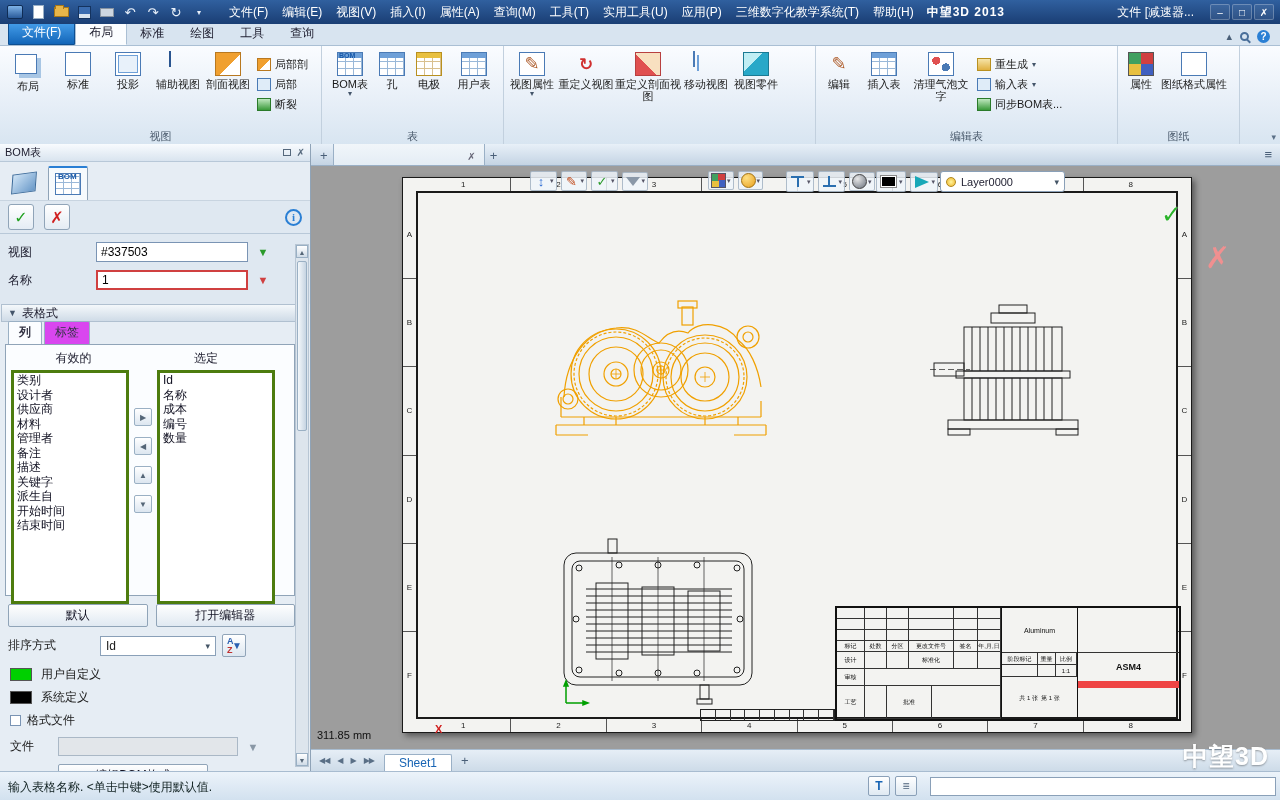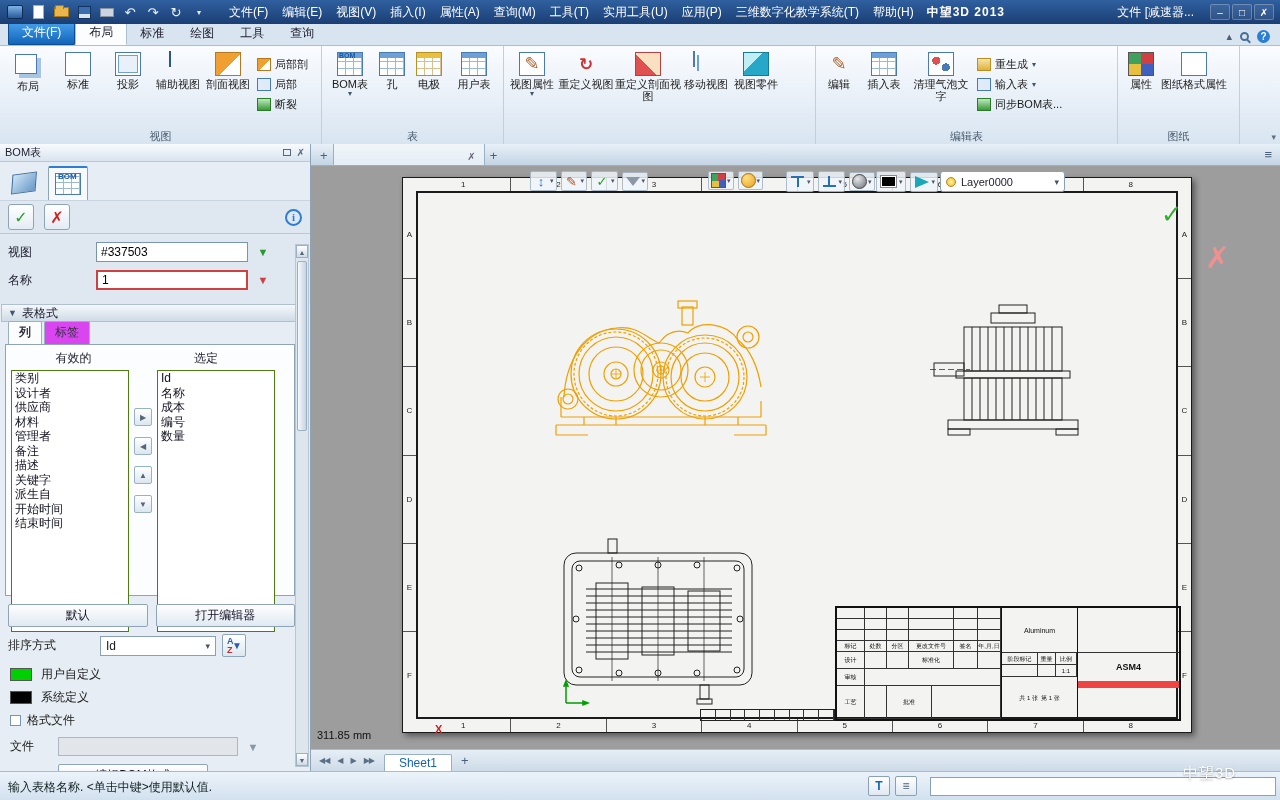--- a/index.html
+++ b/index.html
@@ -109,21 +109,21 @@
     background:linear-gradient(#f4f8fb,#cfdbe7); border:1px solid #b0c0d0; color:#223; }
   .section-bar .tri { font-size:9px; color:#44556a; }
   .fmt-tabs { height:22px; display:flex; align-items:flex-end; padding:2px 0 0 8px; gap:2px; }
   .ftab { padding:2px 10px 3px; font-size:12px; background:#d946ef; border:1px solid #9ab0c4; border-bottom:none; border-radius:2px 2px 0 0; color:#334; }
   .ftab.active { background:#fbfdff; font-weight:bold; }
   .fmt-box { margin:0 15px 0 5px; height:252px; background:#fbfdff; border:1px solid #90a4b8; }
   .col-labels { display:flex; font-size:12px; padding:5px 0 3px; color:#223; }
   .col-labels span:first-child { width:135px; text-align:center; }
   .col-labels span:last-child { width:130px; text-align:center; }
   .lists { display:flex; padding:0 5px; }
-  .listbox { width:118px; height:262px; background:#fff; border:1px solid #4d7c0f; overflow:hidden; font-size:12px; }
+  .listbox { width:118px; height:234px; background:#fff; border:3px solid #4d7c0f; overflow:hidden; font-size:12px; }
   .litem { padding:0 3px; line-height:14.5px; white-space:nowrap; color:#112; }
   .transfer { width:28px; display:flex; flex-direction:column; align-items:center; gap:11px; padding-top:38px; }
   .tbtn { width:18px; height:18px; font-size:8px; color:#567; background:linear-gradient(#fff,#dce6f0);
     border:1px solid #9ab0c4; border-radius:2px; display:flex; align-items:center; justify-content:center; }
   .btnrow { display:flex; gap:8px; margin:8px 15px 0 8px; }
   .pbtn { flex:1; height:23px; background:linear-gradient(#fefefe,#e0e9f2); border:1px solid #90a4b8; border-radius:2px;
     font-size:12px; display:flex; align-items:center; justify-content:center; color:#112; }
   .sortrow { display:flex; align-items:center; margin:7px 15px 0 8px; gap:6px; }
   .sortrow label { font-size:12px; width:86px; }
   .dropdown { width:116px; height:20px; background:#fff; border:1px solid #8aa0b8; display:flex; align-items:center;
@@ -229,21 +229,21 @@
     padding:1px 14px 0; font-size:12px; color:#1764b4; margin:4px 2px 0 6px; }
   .sheet-add { font-size:13px; color:#4a5f78; padding:0 7px; }
 
   
   .statusbar { position:absolute; left:0; top:771px; width:1280px; height:29px;
     background:linear-gradient(#ecf3fa,#d2e1ef); border-top:1px solid #a8bcd0; z-index:35; }
   .sb-msg { position:absolute; left:8px; top:7px; font-size:12px; color:#122; }
   .sbi { position:absolute; top:4px; width:22px; height:20px; display:flex; align-items:center; justify-content:center;
     border:1px solid #8aa0b8; background:linear-gradient(#fff,#dfe9f2); border-radius:2px; font-size:12px; color:#1764b4; font-weight:bold; }
   .sb-input { position:absolute; left:930px; top:5px; width:346px; height:19px; background:#fff; border:1px solid #8aa0b8; }
-  .watermark { position:absolute; left:1183px; top:764px; z-index:60; color:#fff; font-size:15px; font-weight:normal; letter-spacing:1px;
+  .watermark { position:absolute; left:1183px; top:740px; z-index:60; color:#fff; font-size:25px; font-weight:bold; letter-spacing:1px;
     text-shadow:0 1px 2px rgba(0,0,0,.35); }
 </style>
 </head>
 <body>
 
 <div class="titlebar">
   <div class="qat">
     <span class="qbtn">
         <span class="appicon"></span>
       </span>

